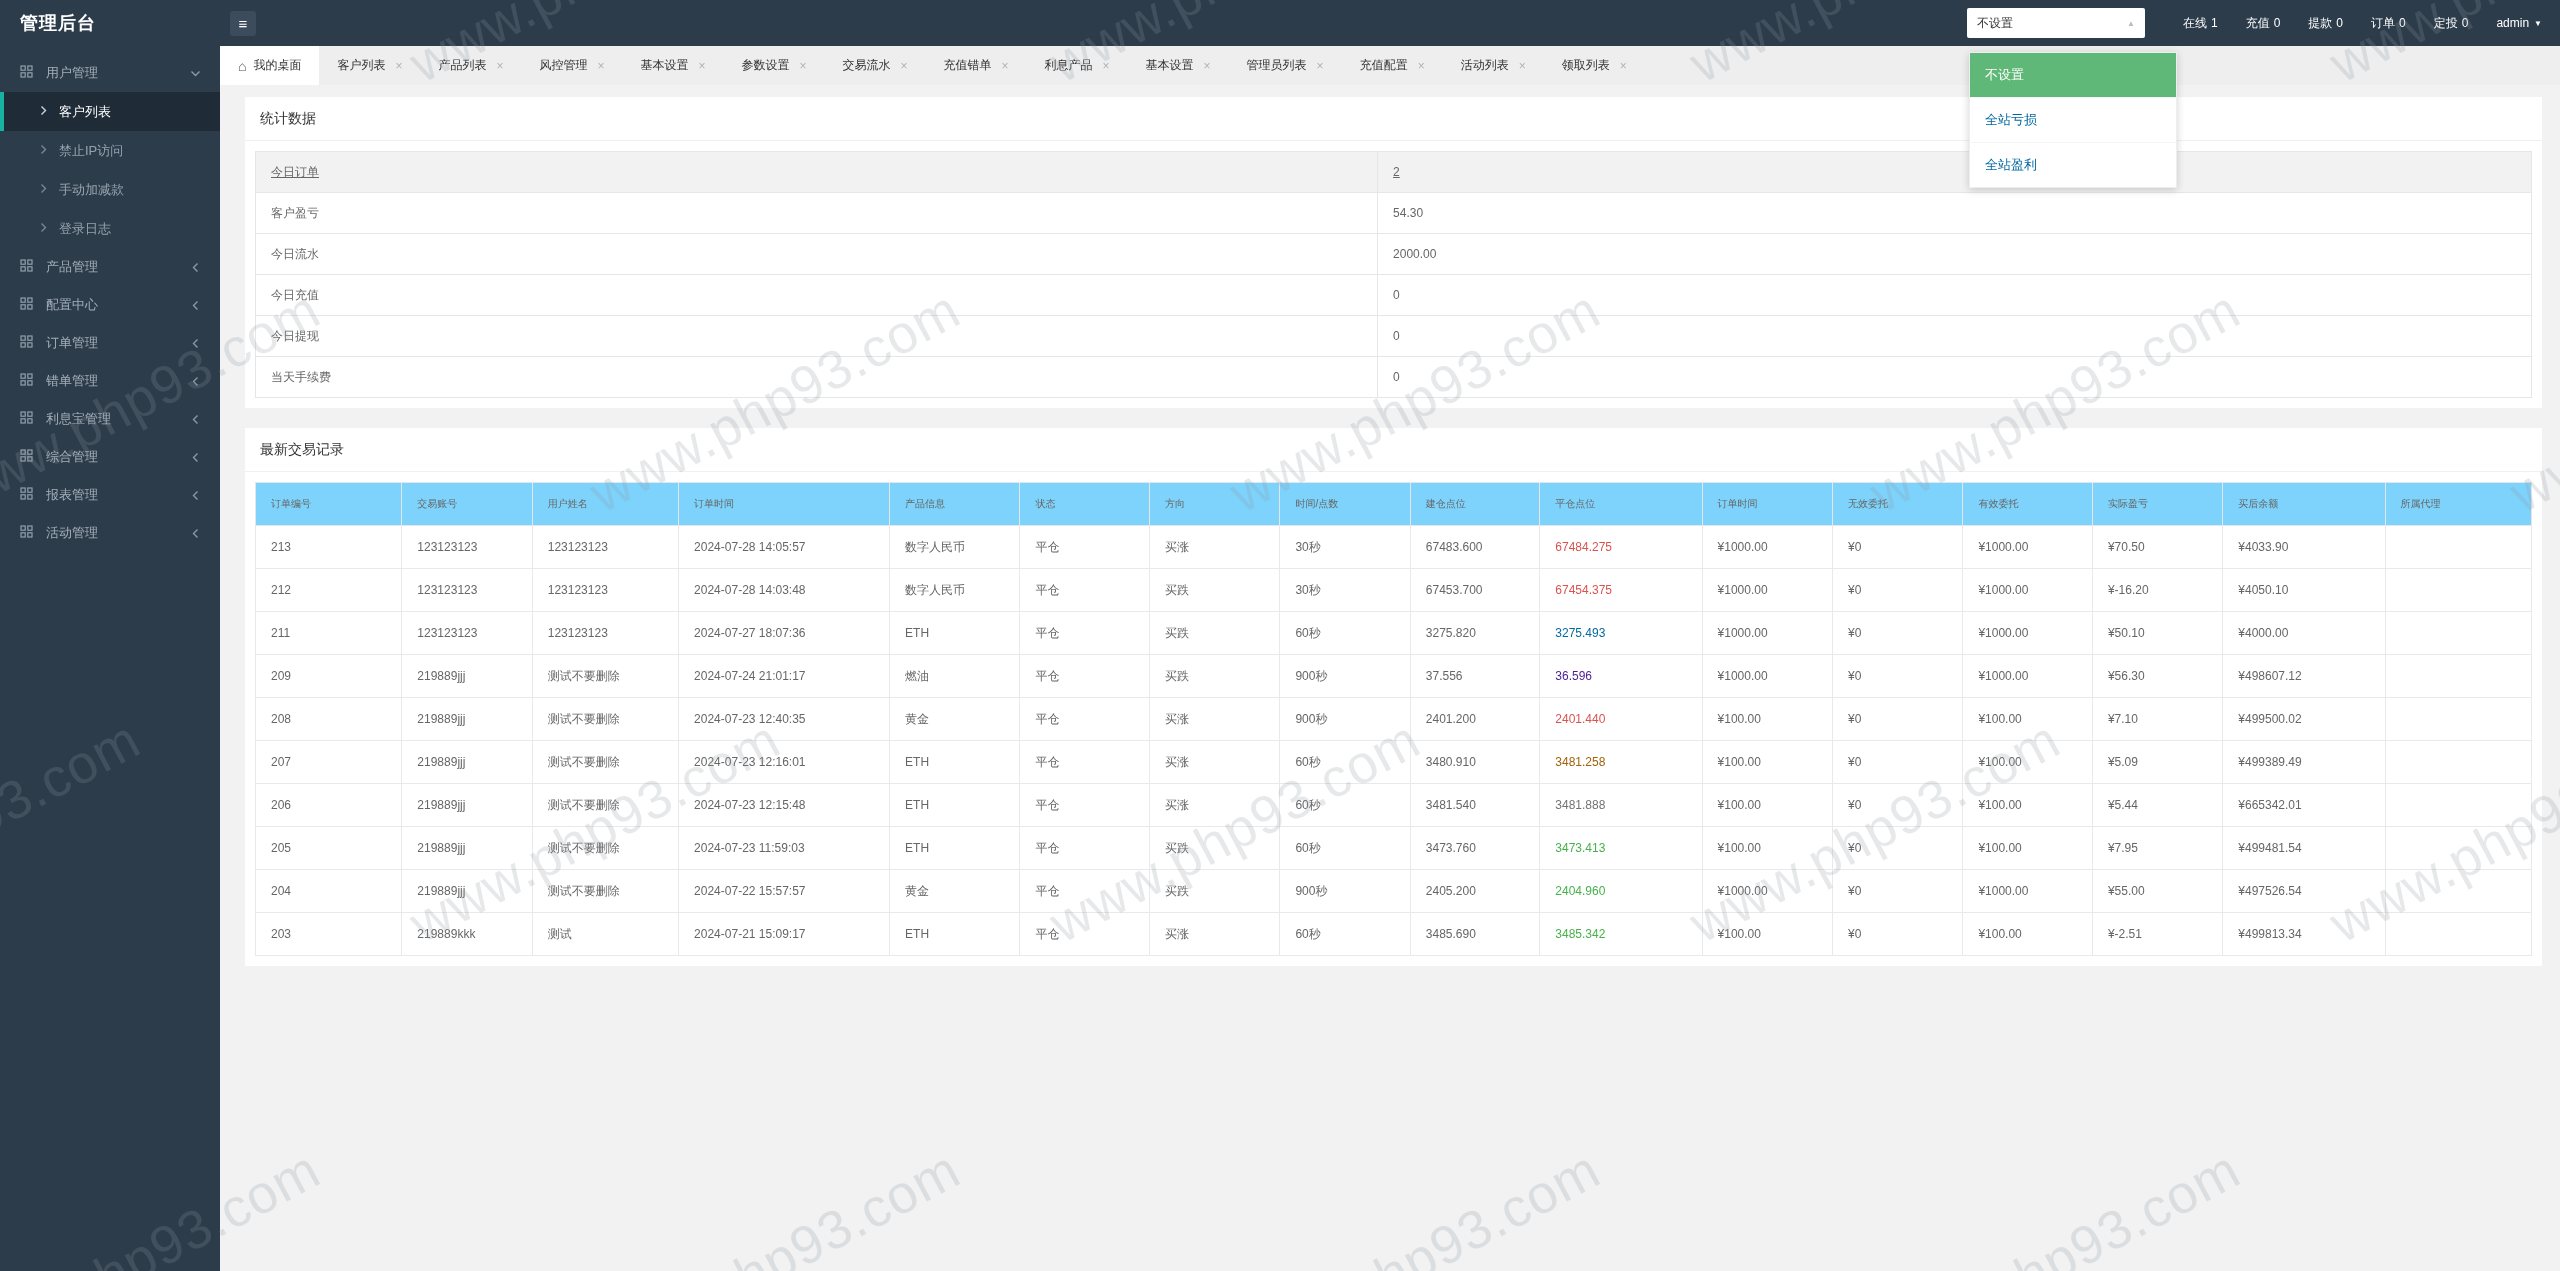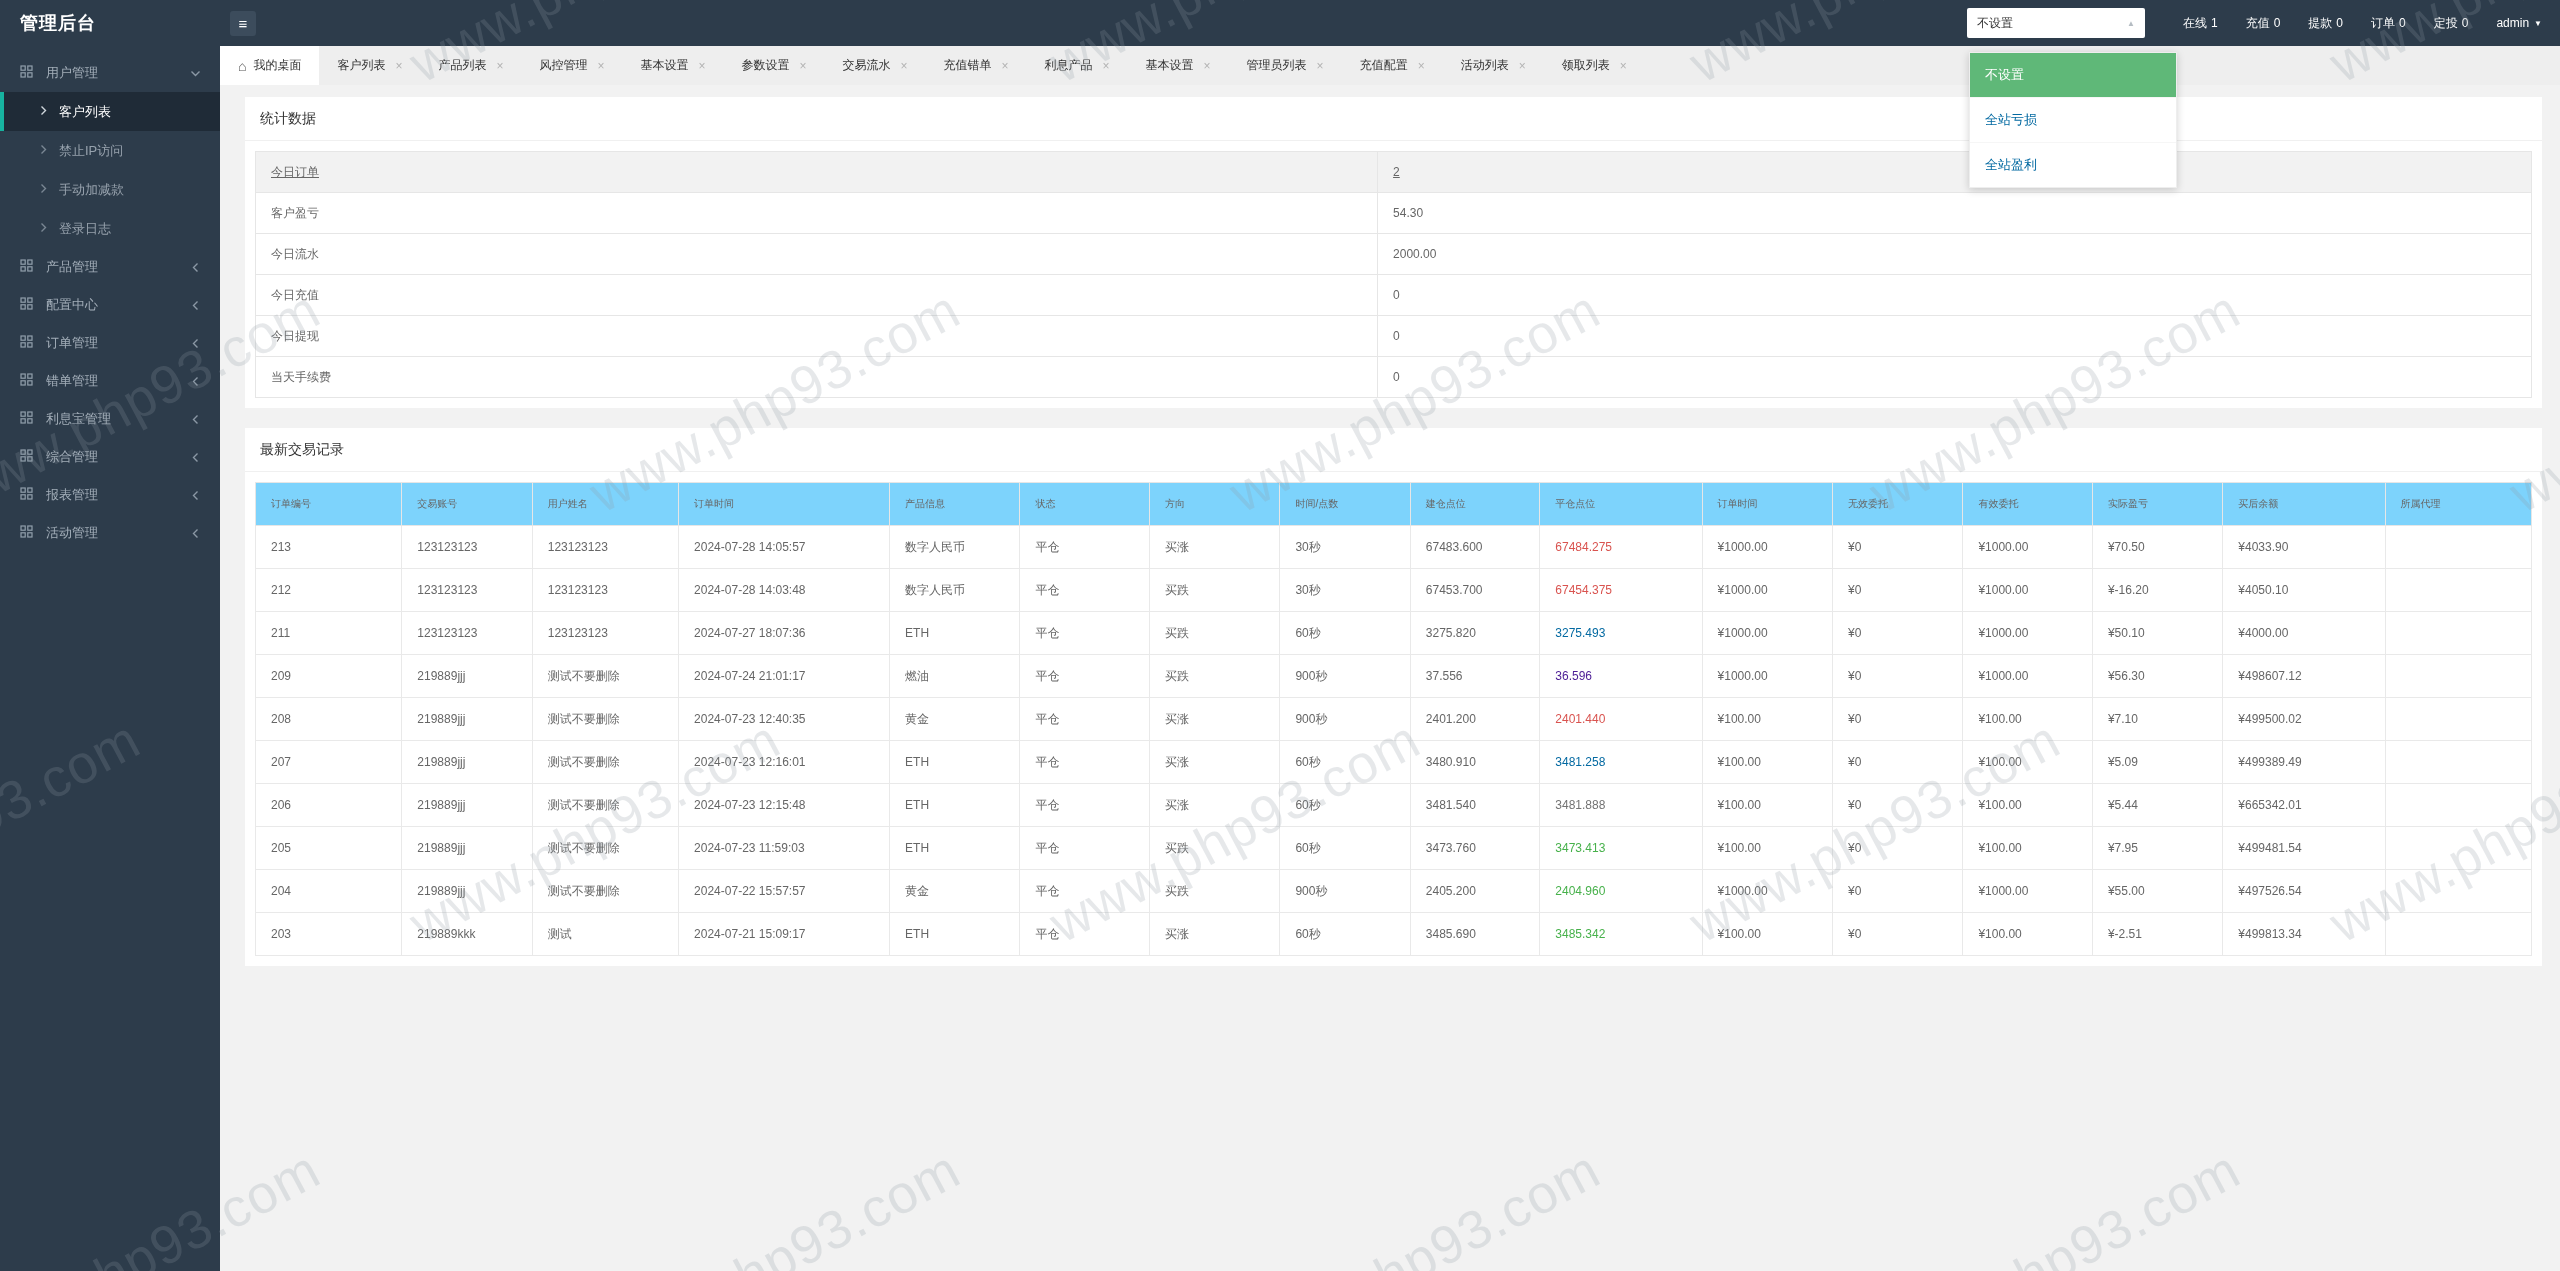--- a/index.html
+++ b/index.html
@@ -530,21 +530,21 @@
               <tr>
                 <td>207</td>
                 <td>219889jjj</td>
                 <td>测试不要删除</td>
                 <td>2024-07-23 12:16:01</td>
                 <td>ETH</td>
                 <td>平仓</td>
                 <td>买涨</td>
                 <td>60秒</td>
                 <td>3480.910</td>
-                <td class="close-val red" style="color: #0369a1;">3481.258</td>
+                <td class="close-val red" style="color: #a16207;">3481.258</td>
                 <td>¥100.00</td>
                 <td>¥0</td>
                 <td>¥100.00</td>
                 <td>¥5.09</td>
                 <td>¥499389.49</td>
                 <td></td>
               </tr>
               <tr>
                 <td>206</td>
                 <td>219889jjj</td>

